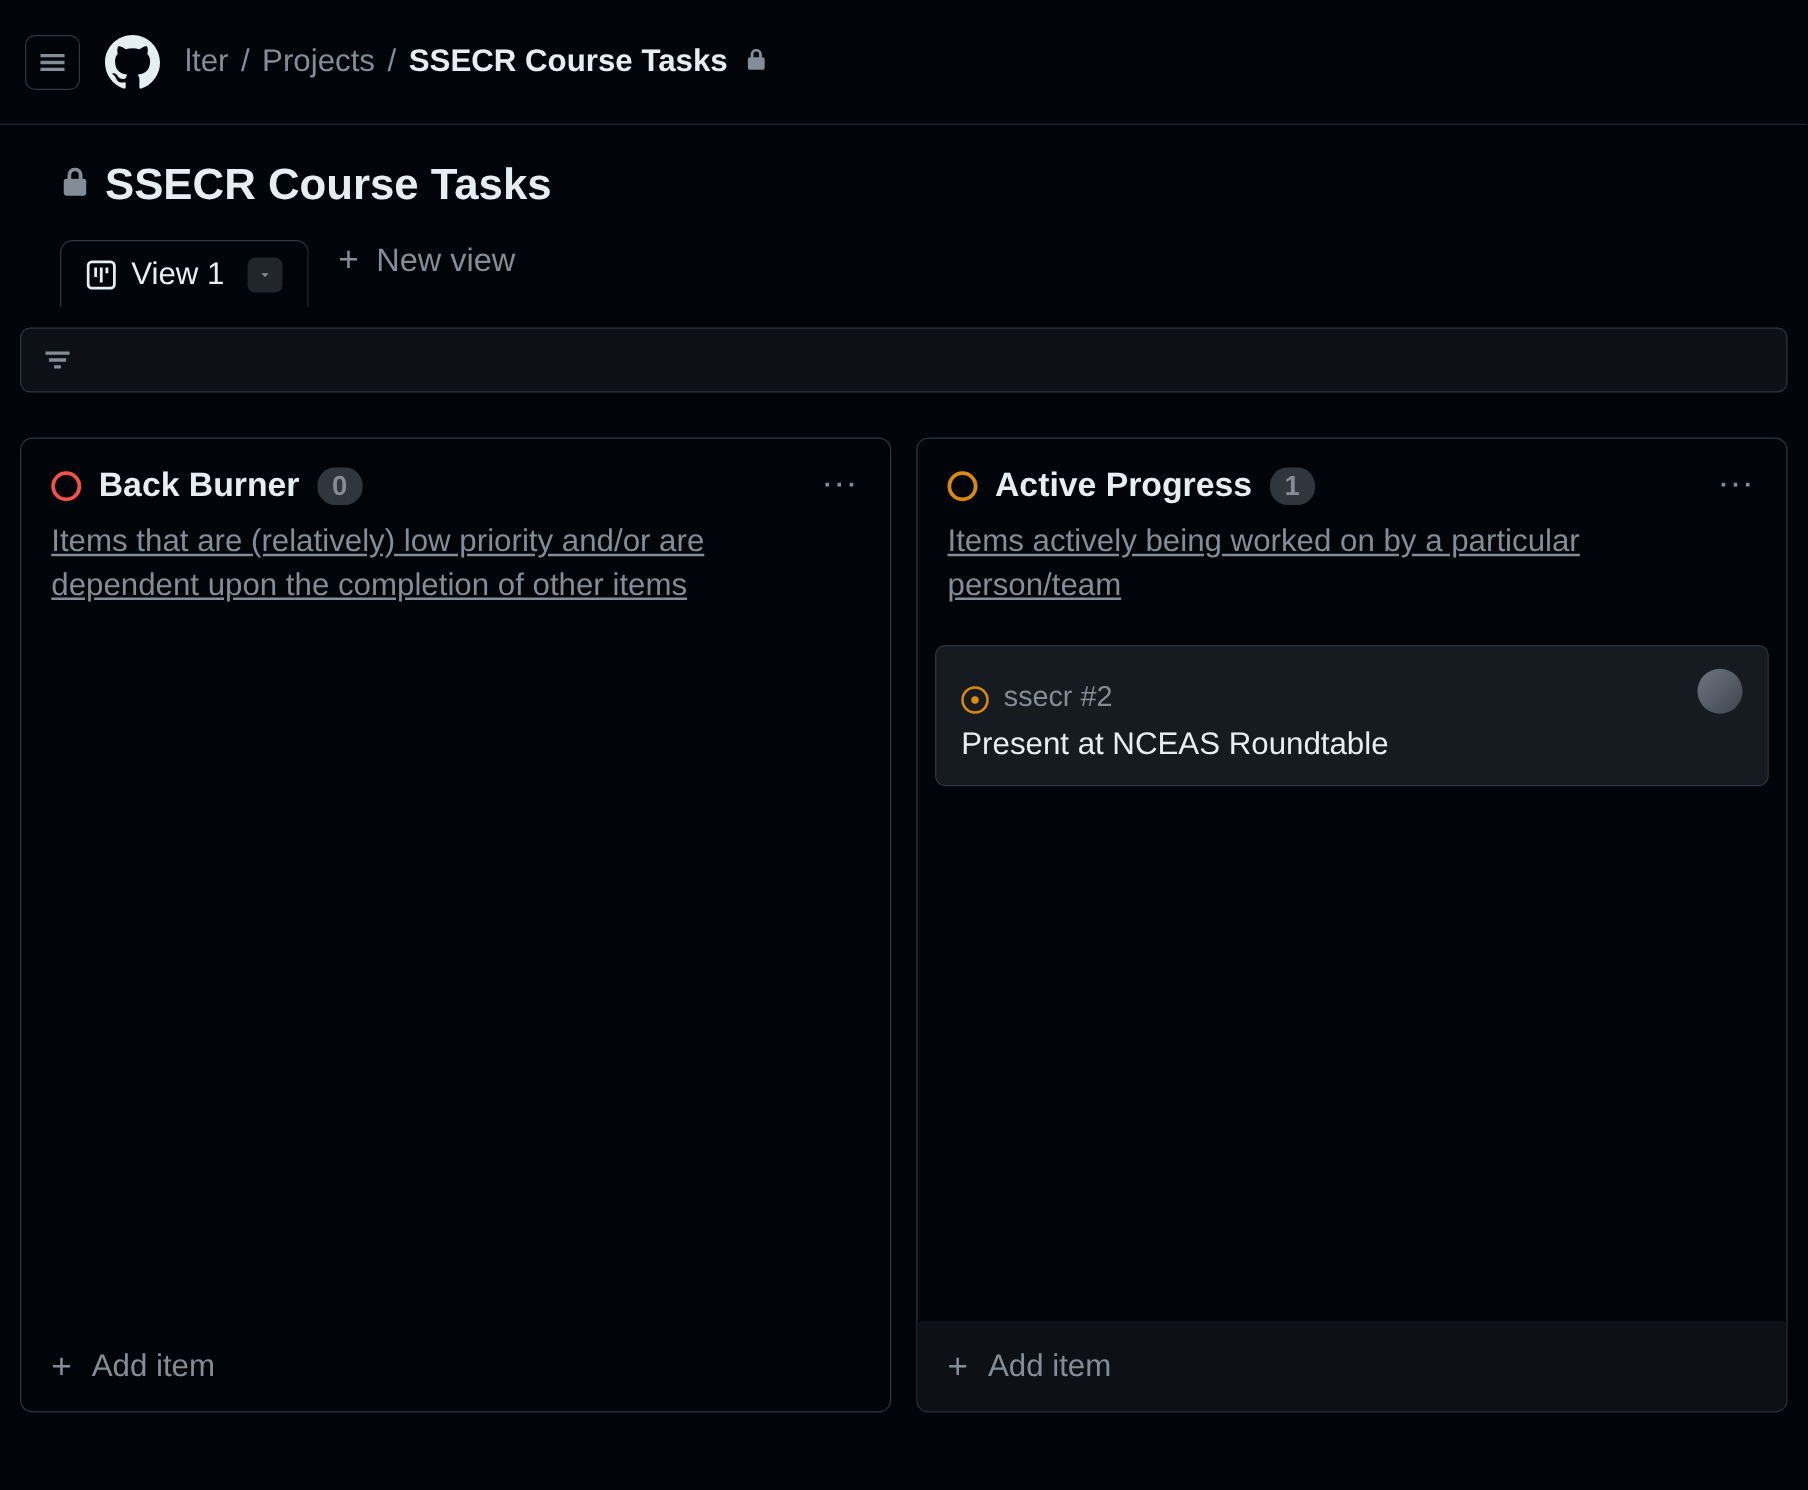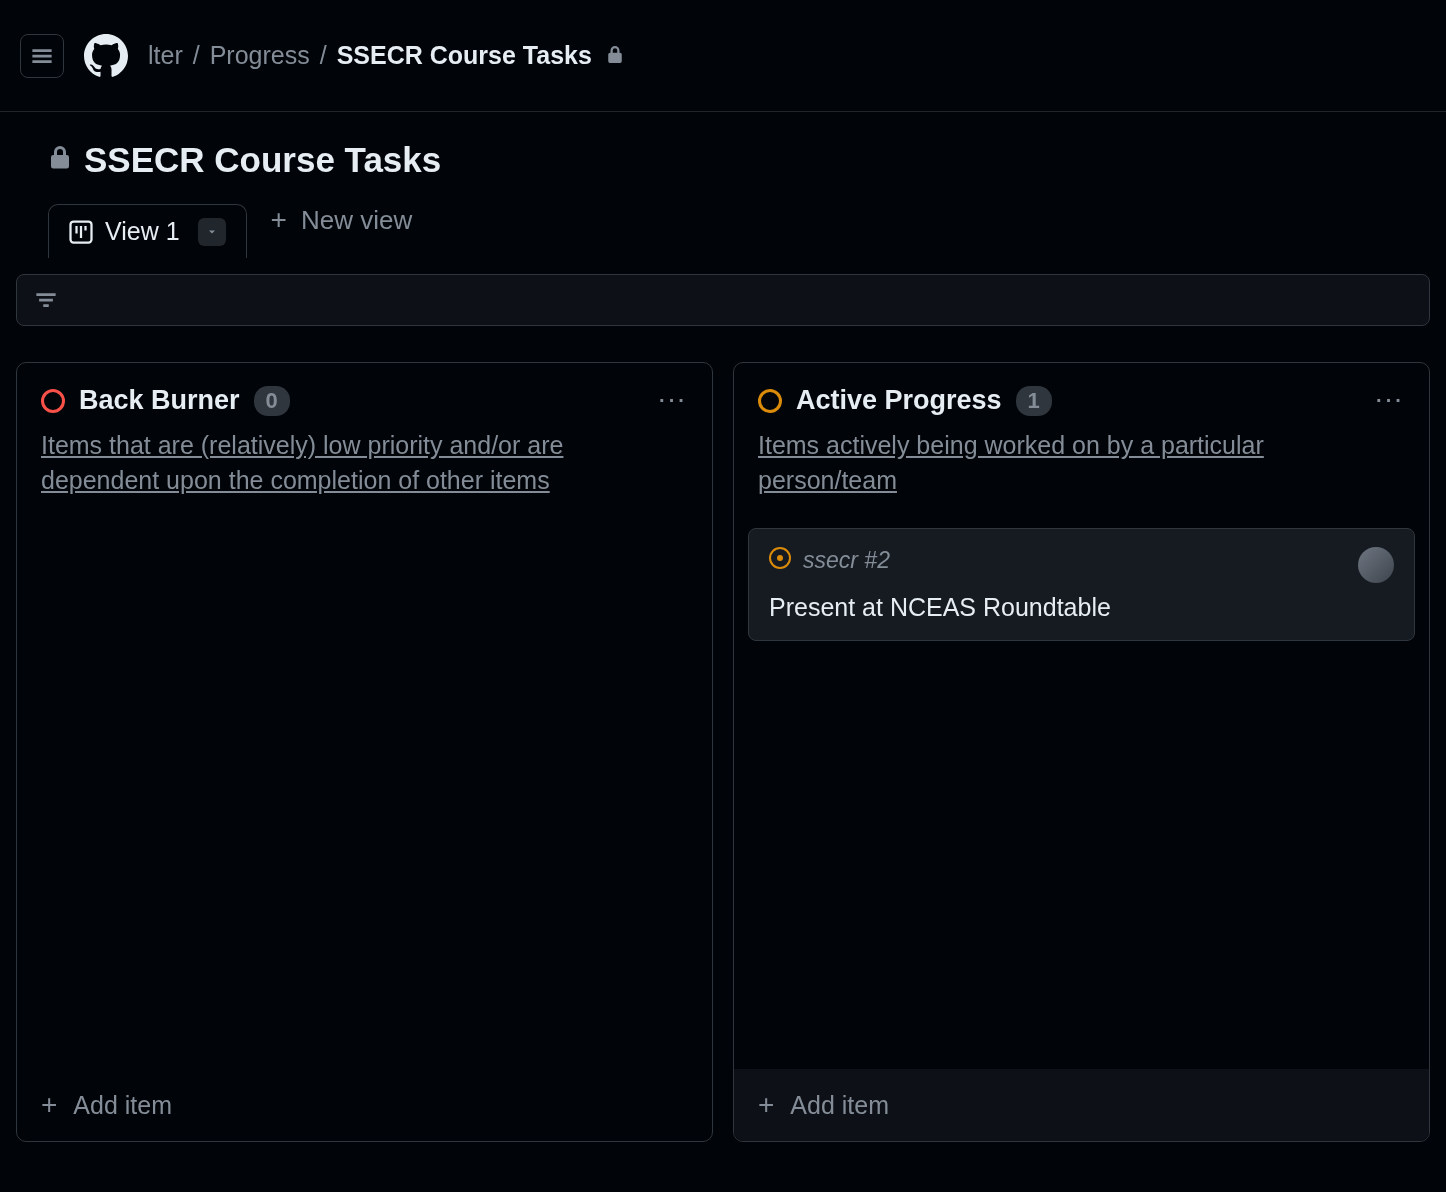--- a/index.html
+++ b/index.html
@@ -12,21 +12,21 @@
       overflow: hidden;
     }
     
     
     .top-header {
       display: flex;
       align-items: center;
       padding: 16px 20px;
       border-bottom: 1px solid #21262d;
       gap: 20px;
-      height: 112px;
+      height: 100px;
     }
     .hamburger-btn {
       width: 44px;
       height: 44px;
       border: 1px solid #30363d;
       border-radius: 8px;
       background: transparent;
       display: flex;
       align-items: center;
       justify-content: center;
@@ -202,23 +202,22 @@
     }
     .card {
       background: #161b22;
       border: 1px solid #30363d;
       border-radius: 8px;
       padding: 18px 20px;
       cursor: pointer;
     }
     .card-top {
       display: flex;
-      align-items: flex-start;
+      align-items: flex-end;
       gap: 12px;
-      font-style: italic;
     }
     .issue-icon {
       width: 22px;
       height: 22px;
       border: 2.5px solid #db8b0a;
       border-radius: 50%;
       position: relative;
       flex-shrink: 0;
     }
     .issue-icon::after {
@@ -277,21 +276,21 @@
       </svg>
   </button>
   <div class="github-logo">
     <svg width="44" height="44" viewBox="0 0 16 16" fill="#e6edf3">
         <path d="M8 0C3.58 0 0 3.58 0 8c0 3.54 2.29 6.53 5.47 7.59.4.07.55-.17.55-.38 0-.19-.01-.82-.01-1.49-2.01.37-2.53-.49-2.69-.94-.09-.23-.48-.94-.82-1.13-.28-.15-.68-.52-.01-.53.63-.01 1.08.58 1.23.82.72 1.21 1.87.87 2.33.66.07-.52.28-.87.51-1.07-1.78-.2-3.64-.89-3.64-3.95 0-.87.31-1.59.82-2.15-.08-.2-.36-1.02.08-2.12 0 0 .67-.21 2.2.82.64-.18 1.32-.27 2-.27.68 0 1.36.09 2 .27 1.53-1.04 2.2-.82 2.2-.82.44 1.1.16 1.92.08 2.12.51.56.82 1.27.82 2.15 0 3.07-1.87 3.75-3.65 3.95.29.25.54.73.54 1.48 0 1.07-.01 1.93-.01 2.2 0 .21.15.46.55.38A8.013 8.013 0 0016 8c0-4.42-3.58-8-8-8z"></path>
       </svg>
   </div>
   <div class="breadcrumb">
     <span class="breadcrumb-item">lter</span>
     <span class="breadcrumb-sep">/</span>
-    <span class="breadcrumb-item">Progress</span>
+    <span class="breadcrumb-item">Projects</span>
     <span class="breadcrumb-sep">/</span>
     <span class="breadcrumb-item active">SSECR Course Tasks</span>
     <span class="lock-small">
       <svg width="18" height="18" viewBox="0 0 16 16" fill="#848d97">
           <path d="M4 6V4a4 4 0 118 0v2h.5A1.5 1.5 0 0114 7.5v6A1.5 1.5 0 0112.5 15h-9A1.5 1.5 0 012 13.5v-6A1.5 1.5 0 013.5 6H4zm2 0h4V4a2 2 0 10-4 0v2z"></path>
         </svg>
     </span>
   </div>
 </div>
 

